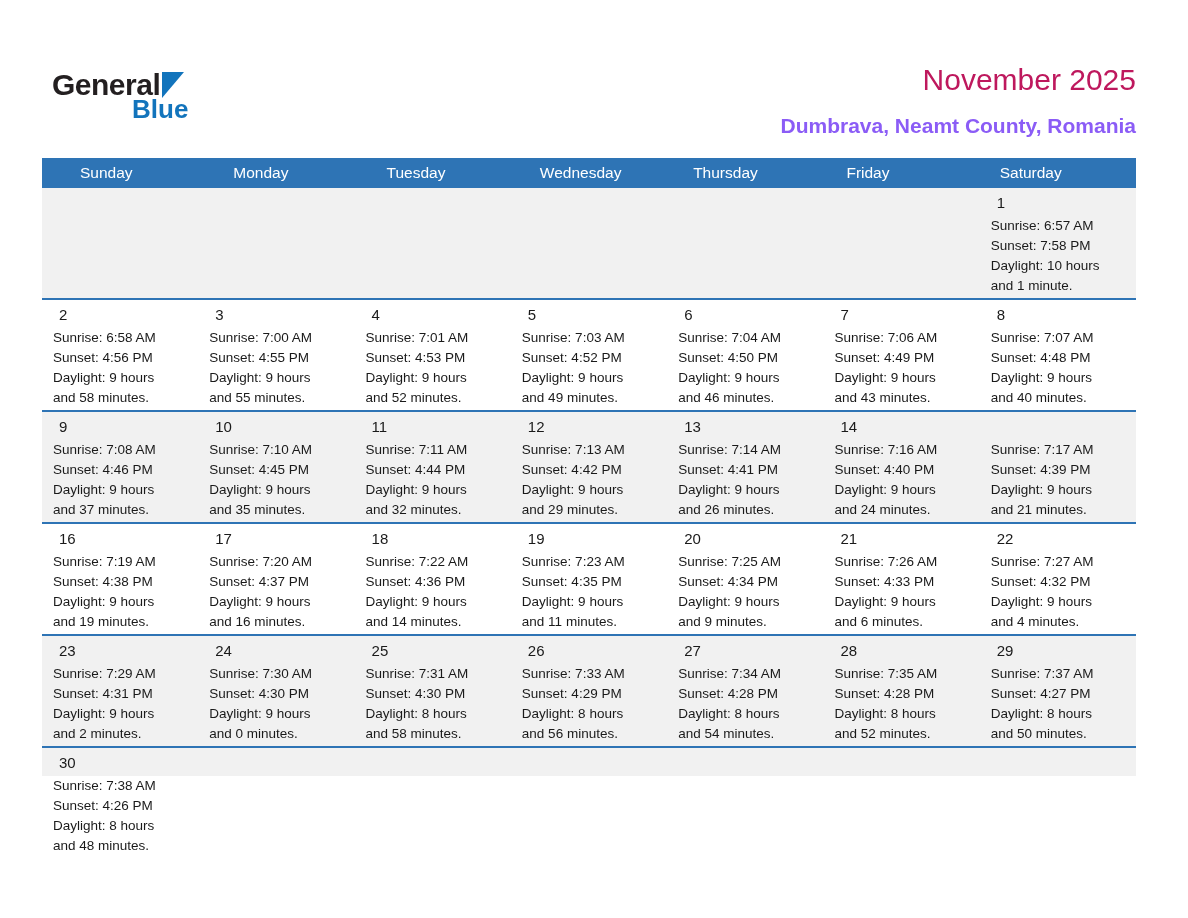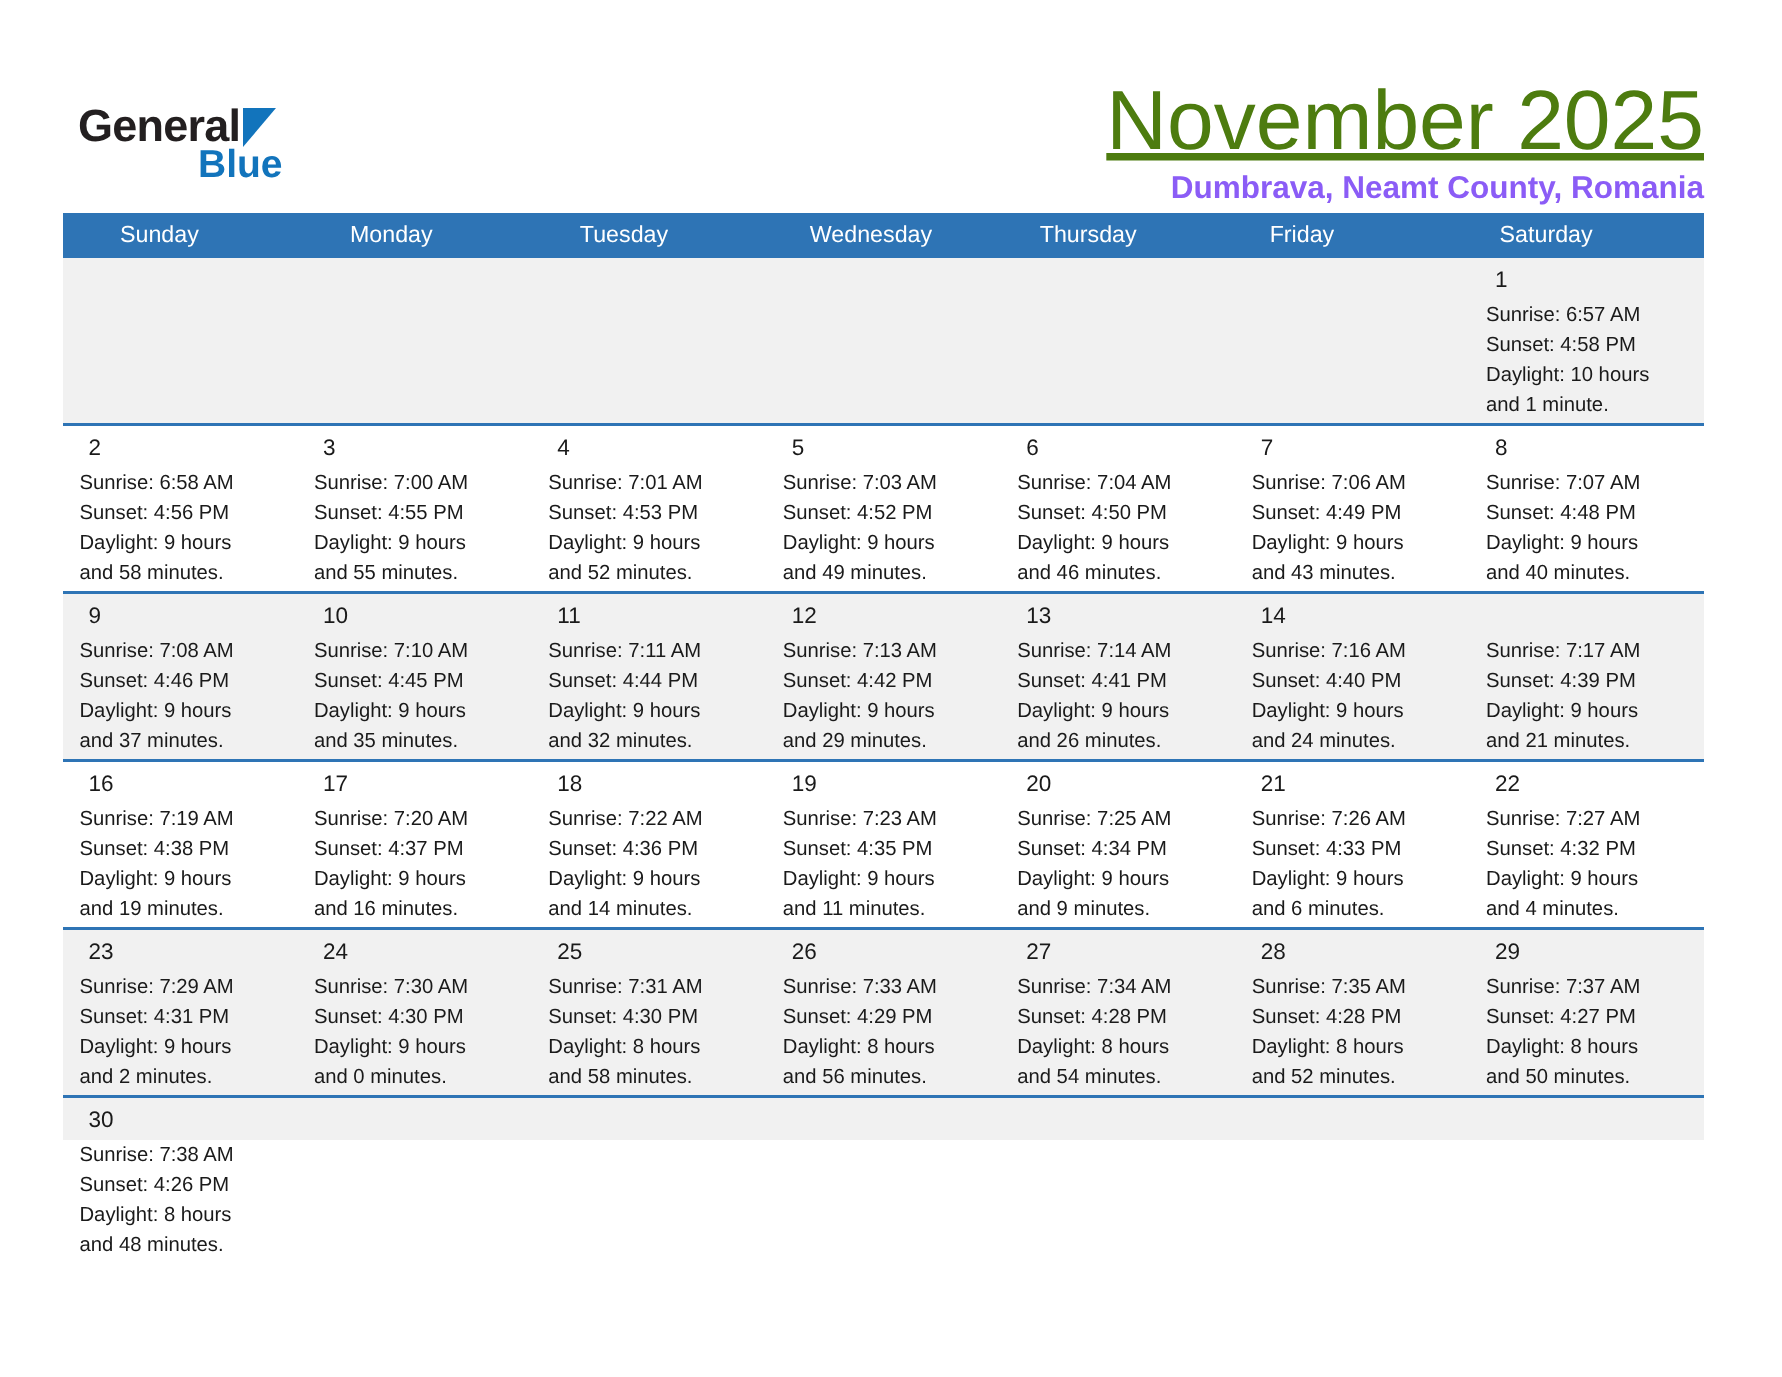--- a/index.html
+++ b/index.html
@@ -11,33 +11,33 @@
   }
   *{box-sizing:border-box;}
   html,body{margin:0;padding:0;}
   body{
     width:1188px;height:918px;background:#ffffff;overflow:hidden;
     font-family:"Liberation Sans", sans-serif;color:var(--text);
   }
   .page{position:relative;width:1188px;height:918px;}
 
   
-  .topbar{position:relative;height:142px;}
+  .topbar{position:relative;height:158px;}
   .logo{position:absolute;left:52px;top:70px;line-height:1;}
   .logo-line1{display:flex;align-items:flex-start;}
   .logo-general{font-size:30px;font-weight:600;color:var(--logo-black);letter-spacing:-0.5px;}
   .logo-triangle{
     width:0;height:0;margin-left:2px;margin-top:2px;
     border-top:26px solid var(--logo-blue);
     border-right:22px solid transparent;
   }
   .logo-blue{font-size:26px;font-weight:700;color:var(--logo-blue);margin-left:80px;margin-top:-4px;}
 
   .title-block{position:absolute;right:52px;top:56px;text-align:right;}
-  .month-title{font-size:56px;font-weight:400;color:#4d7c0f;line-height:48px;text-decoration:underline;}
+  .month-title{font-size:30px;font-weight:400;color:#be185d;line-height:48px;}
   .location{font-size:21px;font-weight:700;color:#8b5cf6;margin-top:10px;}
 
   
   .calendar{margin-left:42px;width:1094px;}
   .weekday-header{
     display:grid;grid-template-columns:repeat(7,1fr);
     background:var(--accent);height:30px;align-items:center;padding-left:21px;
   }
   .weekday{color:#fff;font-size:15.5px;padding-left:17px;font-weight:400;}
 
@@ -101,21 +101,21 @@
           </div>
           <div class="details">
             <div class="day-cell"></div>
             <div class="day-cell"></div>
             <div class="day-cell"></div>
             <div class="day-cell"></div>
             <div class="day-cell"></div>
             <div class="day-cell"></div>
             <div class="day-cell">
               <div class="day-line">Sunrise: 6:57 AM</div>
-              <div class="day-line">Sunset: 4:58 PM</div>
+              <div class="day-line">Sunset: 7:58 PM</div>
               <div class="day-line">Daylight: 10 hours</div>
               <div class="day-line">and 1 minute.</div>
             </div>
           </div>
         </div>
         <div class="week plain">
           <div class="numbers">
             <div class="day-num">2</div>
             <div class="day-num">3</div>
             <div class="day-num">4</div>

